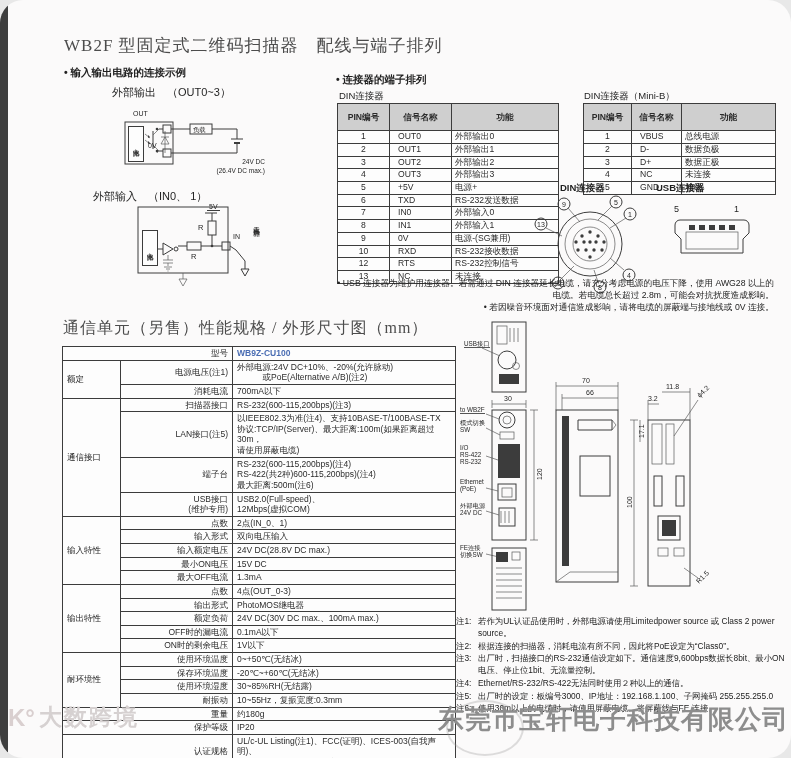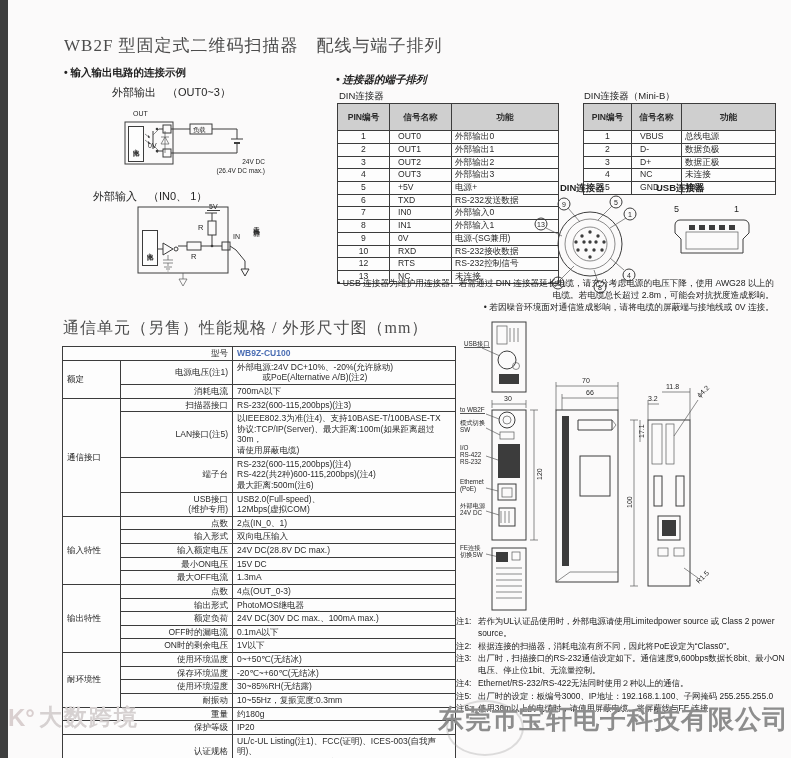--- a/index.html
+++ b/index.html
@@ -1,17 +1,17 @@
 <!DOCTYPE html>
 <html><head>
 <meta charset="utf-8">
 <style>
   html,body{margin:0;padding:0;background:#e8e8e8;}
   #page{position:relative;width:791px;height:758px;background:#fbfafa;overflow:hidden;
-        font-family:"Liberation Sans","DejaVu Sans",sans-serif;color:#2b2b2b;}
+        font-family:"Liberation Sans","DejaVu Sans",sans-serif;color:#2b2b2b;border-radius:23px;}
   .abs{position:absolute;}
   #left-strip{left:0;top:0;width:8px;height:758px;background:#3e3e3e;}
   .doc-title{font-family:"Liberation Serif","DejaVu Serif",serif;color:#4c4c4c;letter-spacing:1px;white-space:nowrap;}
   #title{left:64px;top:34px;font-size:17px;}
   #sec2-title{left:63px;top:318px;font-size:16px;}
   .h-bullet{font-size:10.5px;font-weight:bold;color:#1f1f1f;white-space:nowrap;}
   .sub-label{font-size:11px;font-weight:normal;color:#1f1f1f;white-space:nowrap;}
   .tbl-title{font-size:9.5px;color:#1f1f1f;white-space:nowrap;}
   table{border-collapse:collapse;table-layout:fixed;}
   .pin-table{font-size:8.6px;background:#fdfdfd;}
@@ -137,21 +137,21 @@
     <div class="abs vbox" style="left:47px;top:27px;width:14px;height:34px;">
       <div class="vtext">主电路</div>
     </div>
     <div class="abs dim-num" style="left:112px;top:0px;font-size:7px;border-bottom:1px solid #3c3c3c;padding:0 2px;">5V</div>
     <div class="abs dim-num" style="left:103px;top:20px;font-size:7.5px;">R</div>
     <div class="abs dim-num" style="left:96px;top:49px;font-size:7.5px;">R</div>
     <div class="abs dim-num" style="left:138px;top:30px;font-size:7px;">IN</div>
     <div class="abs vtext" style="left:158px;top:18px;height:50px;">无电压触点</div>
   </div>
 
-  <div class="abs h-bullet" style="left:336px;top:73px;font-style:italic;">• 连接器的端子排列</div>
+  <div class="abs h-bullet" style="left:336px;top:73px;">• 连接器的端子排列</div>
   <div class="abs tbl-title" style="left:339px;top:90px;">DIN连接器</div>
 
   <table class="abs pin-table" style="left:337px;top:103px;width:221px;">
     <colgroup>
         <col style="width:52px">
         <col style="width:62px">
         <col style="width:107px">
       </colgroup>
     <thead>
       <tr>

